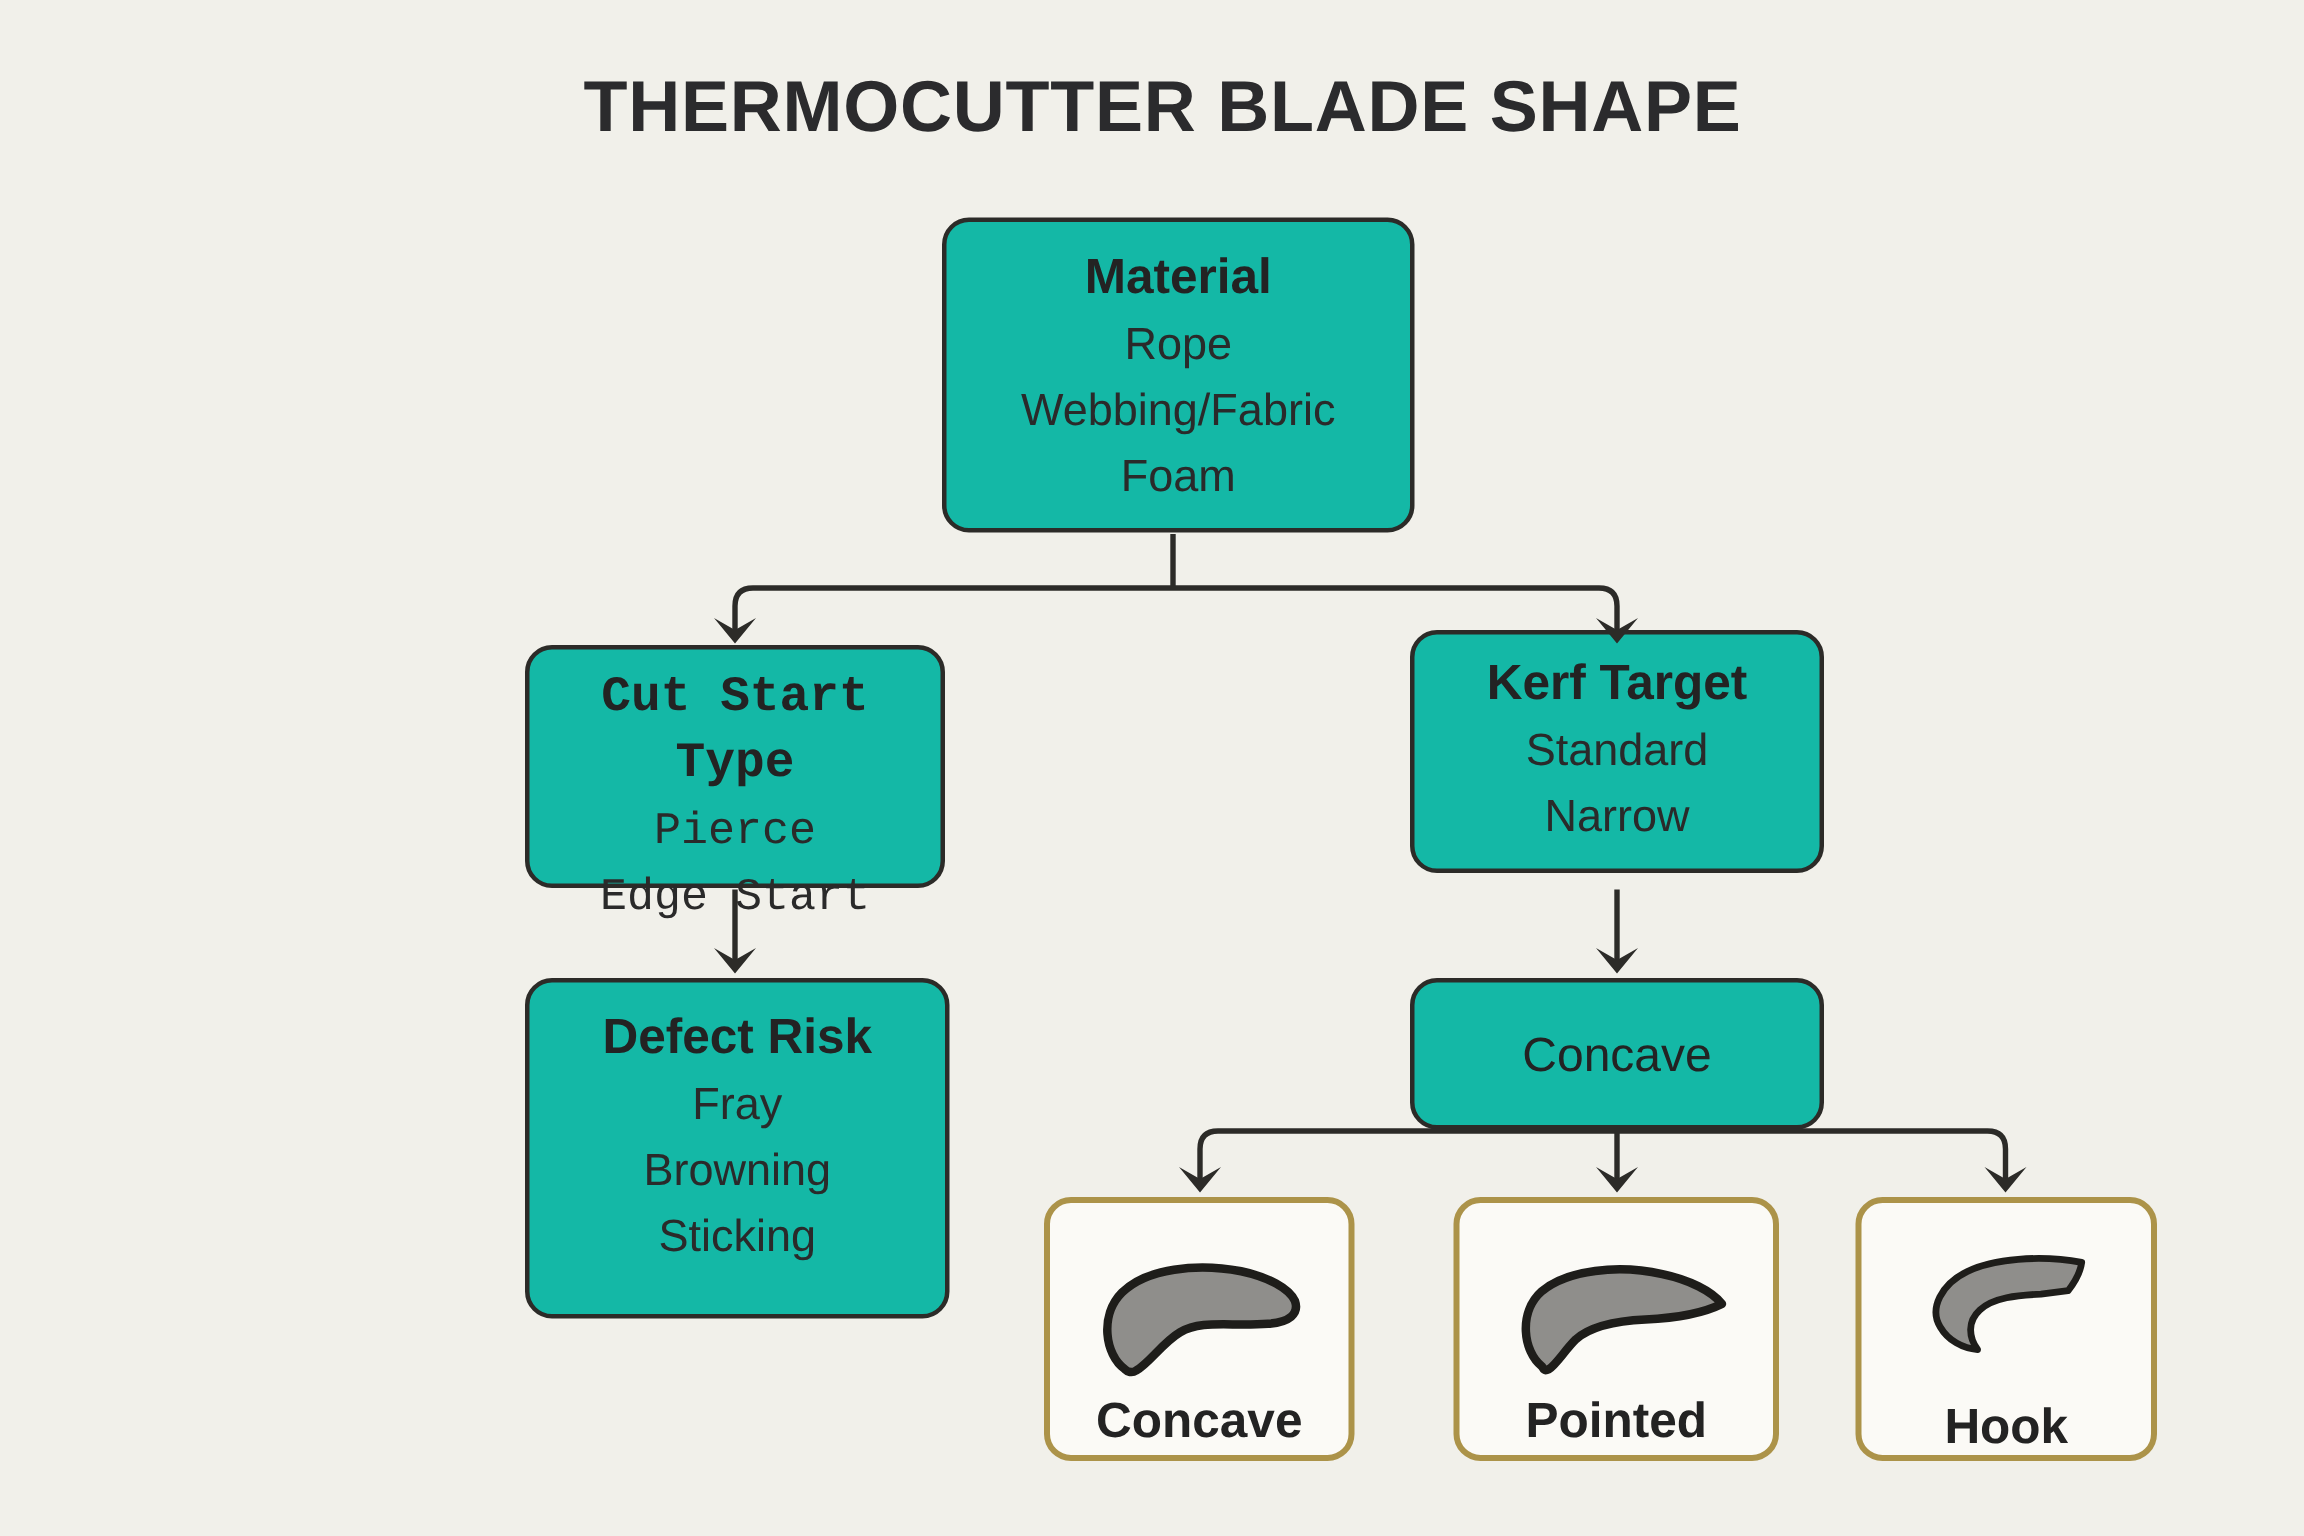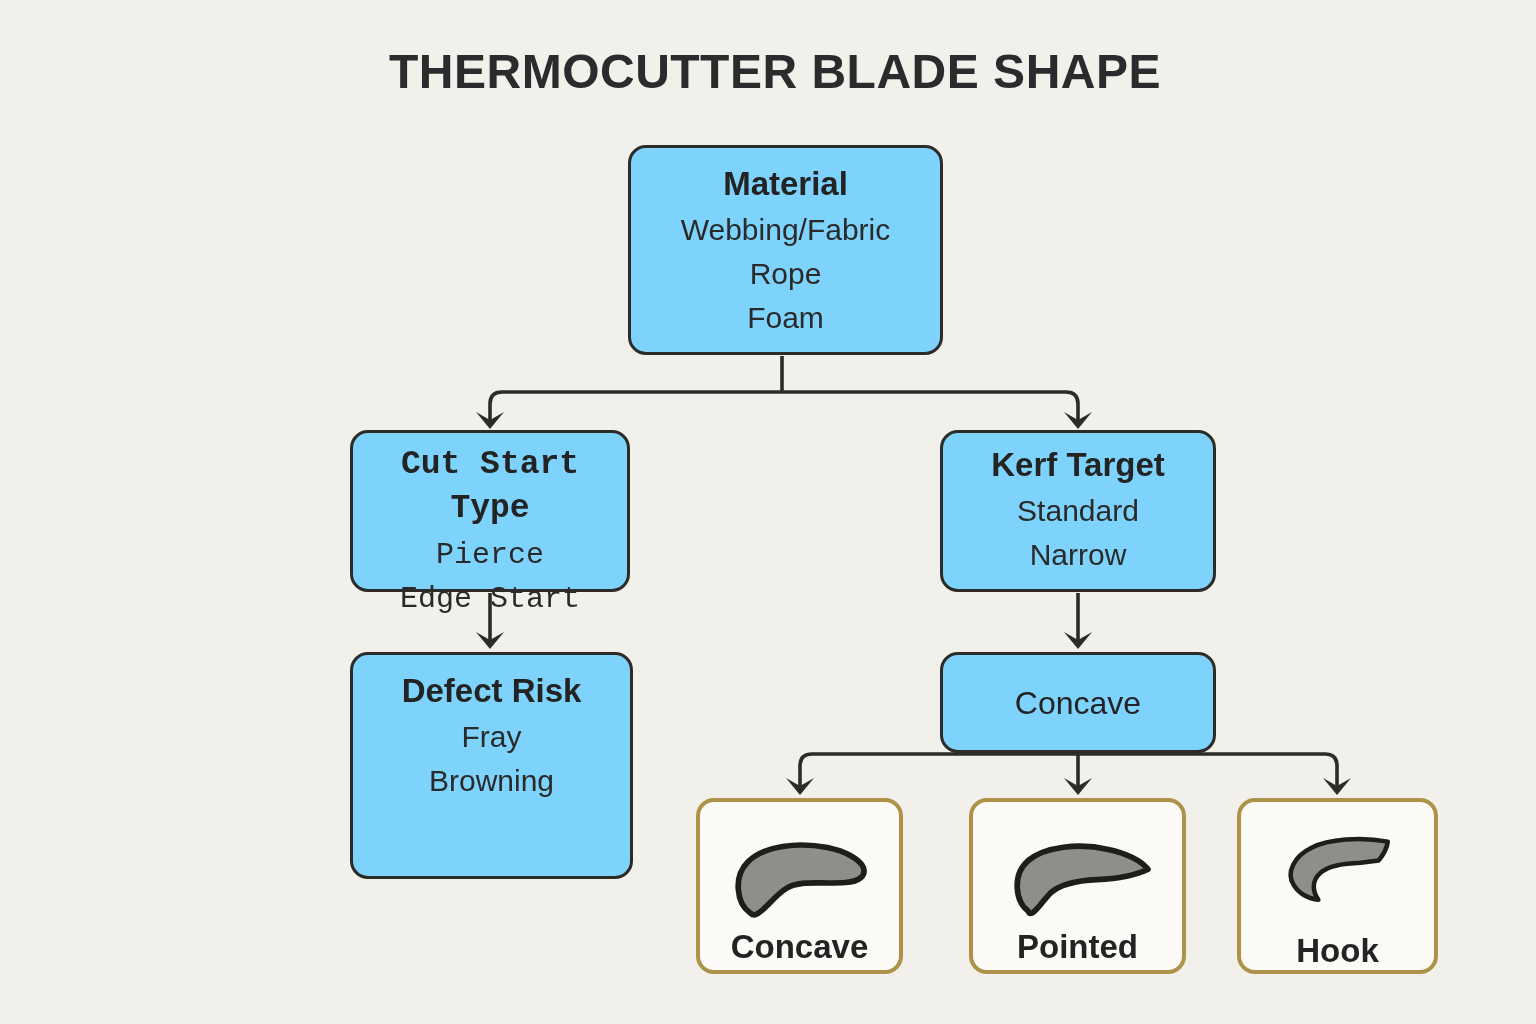--- a/index.html
+++ b/index.html
@@ -15,21 +15,21 @@
 
   .page-title{
     position:absolute;left:0;top:44px;width:1470px;
     text-align:center;
     font-size:48px;font-weight:700;letter-spacing:.5px;
     color:#2b2b2d;
   }
 
   .node{
     position:absolute;
-    background:#7dd3fc;
+    background:#14b8a6;
     border:3px solid #2c2b28;
     border-radius:18px;
     text-align:center;
     box-sizing:border-box;
   }
   .node .node-title{
     font-size:33px;font-weight:700;color:#232323;
     margin:14px 0 2px 0;line-height:44px;
   }
   .node .node-line{
@@ -62,41 +62,42 @@
 </style>
 </head>
 <body>
 
 <div class="stage">
 
   <div class="page-title">THERMOCUTTER BLADE SHAPE</div>
 
   <div class="node" style="left:588px;top:145px;width:315px;height:210px;">
     <div class="node-title">Material</div>
+    <div class="node-line">Rope</div>
     <div class="node-line">Webbing/Fabric</div>
-    <div class="node-line">Rope</div>
     <div class="node-line">Foam</div>
   </div>
 
   <div class="node" style="left:310px;top:430px;width:280px;height:162px;font-family:Liberation Mono, monospace;">
     <div class="node-title" style="margin-top:10px;">Cut Start Type</div>
     <div class="node-line">Pierce</div>
     <div class="node-line">Edge Start</div>
   </div>
 
-  <div class="node" style="left:900px;top:430px;width:276px;height:162px;">
+  <div class="node" style="left:900px;top:420px;width:276px;height:162px;">
     <div class="node-title" style="margin-top:10px;">Kerf Target</div>
     <div class="node-line">Standard</div>
     <div class="node-line">Narrow</div>
   </div>
 
   <div class="node" style="left:310px;top:652px;width:283px;height:227px;">
     <div class="node-title">Defect Risk</div>
     <div class="node-line">Fray</div>
     <div class="node-line">Browning</div>
+    <div class="node-line">Sticking</div>
   </div>
 
   <div class="node decision" style="left:900px;top:652px;width:276px;height:101px;">
     <div class="node-title">Concave</div>
   </div>
 
   <div class="leaf" style="left:656px;top:798px;width:207px;height:176px;">
     <svg class="blade" width="166" height="104" viewBox="0 0 170 110">
       <path d="M 32 96 C 18 86 14 58 30 42 C 47 25 83 21 114 27 C 133 31 148 39 152 48 C 155 57 148 63 133 64 C 106 66 86 61 71 70 C 59 77 49 92 40 97 C 37 99 34 98 32 96 Z" fill="#8f8e8b" stroke="#1e1d1a" stroke-width="6" stroke-linejoin="round"></path>
     </svg>

